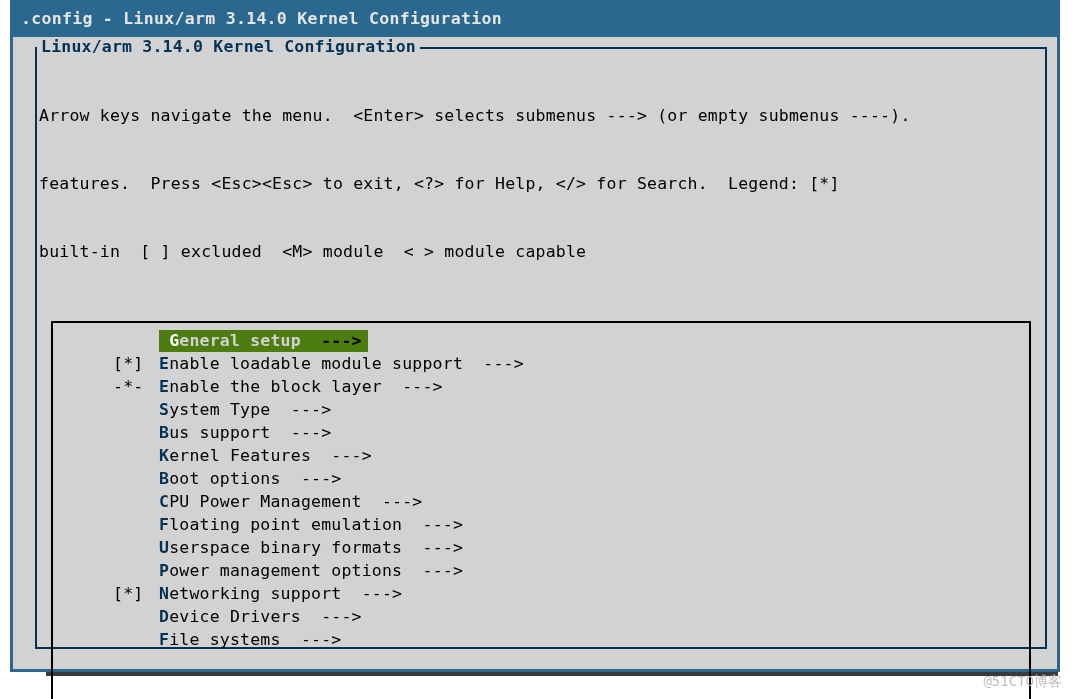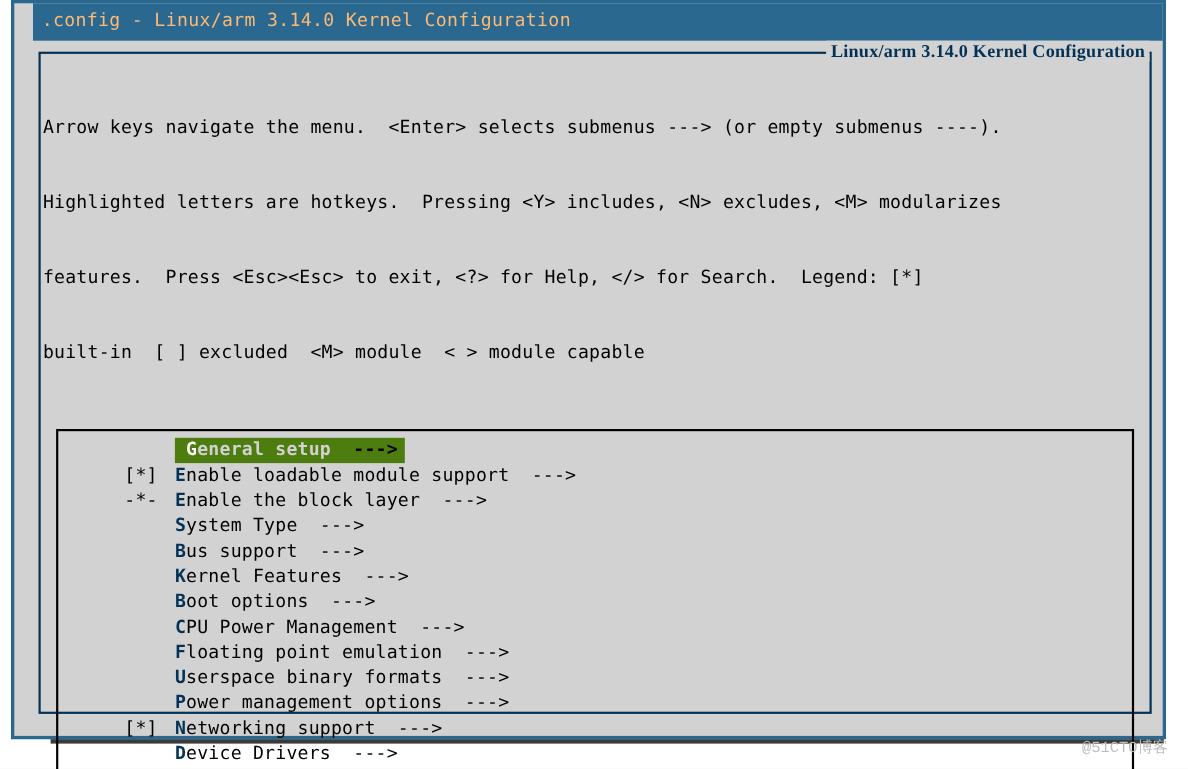--- a/index.html
+++ b/index.html
@@ -14,38 +14,36 @@
     position: relative;
     letter-spacing: 0.2px;
   }
   .watermark {
     position: absolute;
     bottom: 8px;
     right: 18px;
     color: #bdbdbd;
     font-size: 14px;
     letter-spacing: 0;
-    font-family: Liberation Mono, monospace;
   }
   .terminal {
     position: absolute;
     left: 10px;
     top: 0px;
     width: 1050px;
     height: 672px;
     background: #d2d2d2;
     border: 3px solid #2a6890;
   }
   .titlebar {
     background: #2a6890;
-    color: #fdba74;
+    color: #e5e5e5;
     padding: 5px 8px 6px 8px;
-    font-weight: normal;
+    font-weight: bold;
     letter-spacing: 0.3px;
-    margin-left: 17px;
   }
   .shadow {
     position: absolute;
     left: 46px;
     top: 36px;
     width: 1012px;
     height: 640px;
     background: #3a3a3a;
   }
   .outer-surface {
@@ -63,23 +61,22 @@
     right: 10px;
     bottom: 20px;
     border: 2px solid #043256;
     background: #d2d2d2;
   }
   .dialog-title {
     position: absolute;
     top: -13px;
     left: 0;
     right: 0;
-    text-align: right;
+    text-align: left;
     pointer-events: none;
-    font-family: Liberation Serif, serif;
   }
   .dialog-title span {
     background: #d2d2d2;
     color: #043256;
     font-weight: bold;
     padding: 0 4px;
   }
   .help-text {
     padding: 10px 14px 4px 2px;
     color: #000;
@@ -128,21 +125,20 @@
 
   <div class="outer-surface"></div>
 
   <div class="dialog">
     <div class="dialog-title">
       <span> Linux/arm 3.14.0 Kernel Configuration </span>
     </div>
 
     <div class="help-text">
       <div>Arrow keys navigate the menu.  &lt;Enter&gt; selects submenus ---&gt; (or empty submenus ----).</div>
-      <div>Highlighted letters are hotkeys.  Pressing &lt;Y&gt; includes, &lt;N&gt; excludes, &lt;M&gt; modularizes</div>
       <div>features.  Press &lt;Esc&gt;&lt;Esc&gt; to exit, &lt;?&gt; for Help, &lt;/&gt; for Search.  Legend: [*]</div>
       <div>built-in  [ ] excluded  &lt;M&gt; module  &lt; &gt; module capable</div>
     </div>
 
     <div class="menu-box">
       <div class="menu-list" id="menu-list"><div class="menu-row"><span class="mark-col">   </span><span class="highlight"> <span class="hotkey">G</span><span>eneral setup</span><span class="arrow">  ---&gt;</span></span></div><div class="menu-row"><span class="mark-col">[*]</span><span><span class="hotkey">E</span><span>nable loadable module support</span></span><span class="arrow">  ---&gt;</span></div><div class="menu-row"><span class="mark-col">-*-</span><span><span class="hotkey">E</span><span>nable the block layer</span></span><span class="arrow">  ---&gt;</span></div><div class="menu-row"><span class="mark-col">   </span><span><span class="hotkey">S</span><span>ystem Type</span></span><span class="arrow">  ---&gt;</span></div><div class="menu-row"><span class="mark-col">   </span><span><span class="hotkey">B</span><span>us support</span></span><span class="arrow">  ---&gt;</span></div><div class="menu-row"><span class="mark-col">   </span><span><span class="hotkey">K</span><span>ernel Features</span></span><span class="arrow">  ---&gt;</span></div><div class="menu-row"><span class="mark-col">   </span><span><span class="hotkey">B</span><span>oot options</span></span><span class="arrow">  ---&gt;</span></div><div class="menu-row"><span class="mark-col">   </span><span><span class="hotkey">C</span><span>PU Power Management</span></span><span class="arrow">  ---&gt;</span></div><div class="menu-row"><span class="mark-col">   </span><span><span class="hotkey">F</span><span>loating point emulation</span></span><span class="arrow">  ---&gt;</span></div><div class="menu-row"><span class="mark-col">   </span><span><span class="hotkey">U</span><span>serspace binary formats</span></span><span class="arrow">  ---&gt;</span></div><div class="menu-row"><span class="mark-col">   </span><span><span class="hotkey">P</span><span>ower management options</span></span><span class="arrow">  ---&gt;</span></div><div class="menu-row"><span class="mark-col">[*]</span><span><span class="hotkey">N</span><span>etworking support</span></span><span class="arrow">  ---&gt;</span></div><div class="menu-row"><span class="mark-col">   </span><span><span class="hotkey">D</span><span>evice Drivers</span></span><span class="arrow">  ---&gt;</span></div><div class="menu-row"><span class="mark-col">   </span><span><span class="hotkey">F</span><span>ile systems</span></span><span class="arrow">  ---&gt;</span></div></div>
 
     </div>
 
   </div>

